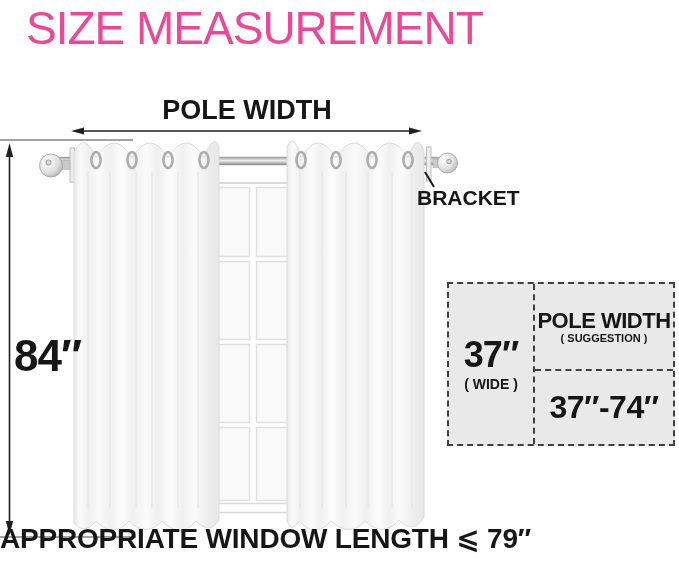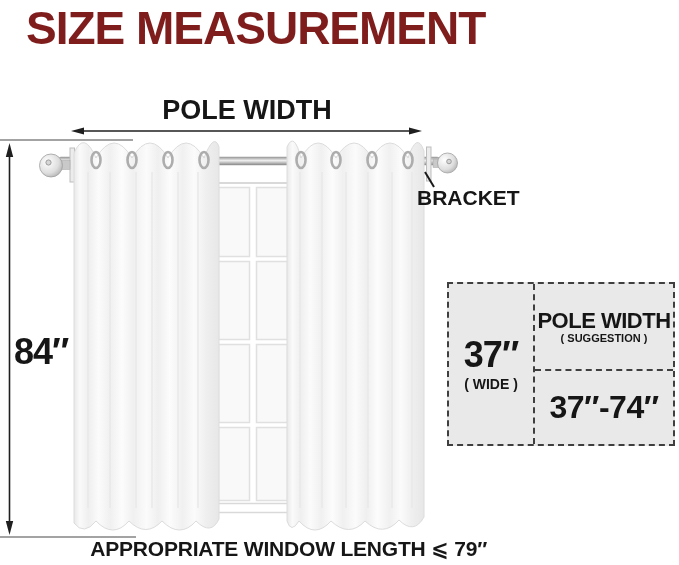--- a/index.html
+++ b/index.html
@@ -4,36 +4,36 @@
 <style>
   html,body { margin:0; padding:0; background:#ffffff; }
   .stage {
     position:relative; width:679px; height:565px; overflow:hidden;
     background:#ffffff; font-family:"Liberation Sans","DejaVu Sans",sans-serif;
     color:#161616;
   }
   .scene { position:absolute; inset:0; }
   .txt { position:absolute; white-space:nowrap; }
   .title {
-    left:26px; top:1px; font-size:46px; font-weight:700;
-    letter-spacing:-1px; color:#7f1d1d;
+    left:26px; top:1px; font-size:46px; font-weight:400;
+    letter-spacing:-1px; color:#ec4899;
   }
   .pole-width-top {
     left:72px; top:95px; width:350px; text-align:center;
     font-size:27px; font-weight:700; letter-spacing:0px;
   }
   .height-label {
-    left:14px; top:331px; font-size:36px; font-weight:700; letter-spacing:-1px;
+    left:14px; top:331px; font-size:44px; font-weight:700; letter-spacing:-1px;
   }
   .bracket-label {
     left:417px; top:186px; font-size:21px; font-weight:700;
   }
   .bottom-label {
-    left:0px; top:537px; width:487px; text-align:right;
-    font-size:21px; font-weight:700; letter-spacing:-0.2px;
+    left:0px; top:522px; width:487px; text-align:left;
+    font-size:28px; font-weight:700; letter-spacing:-0.2px;
   }
   .spec-panel {
     position:absolute; left:447px; top:282px; width:224px; height:160px;
     background:#e9e9e9; border:2px dashed #3f3f3f;
   }
   .cell { position:absolute; display:flex; flex-direction:column;
           align-items:center; justify-content:center; text-align:center; }
   .cell-left {
     left:0; top:0; bottom:0; width:84px; border-right:2px dashed #3f3f3f;
   }

